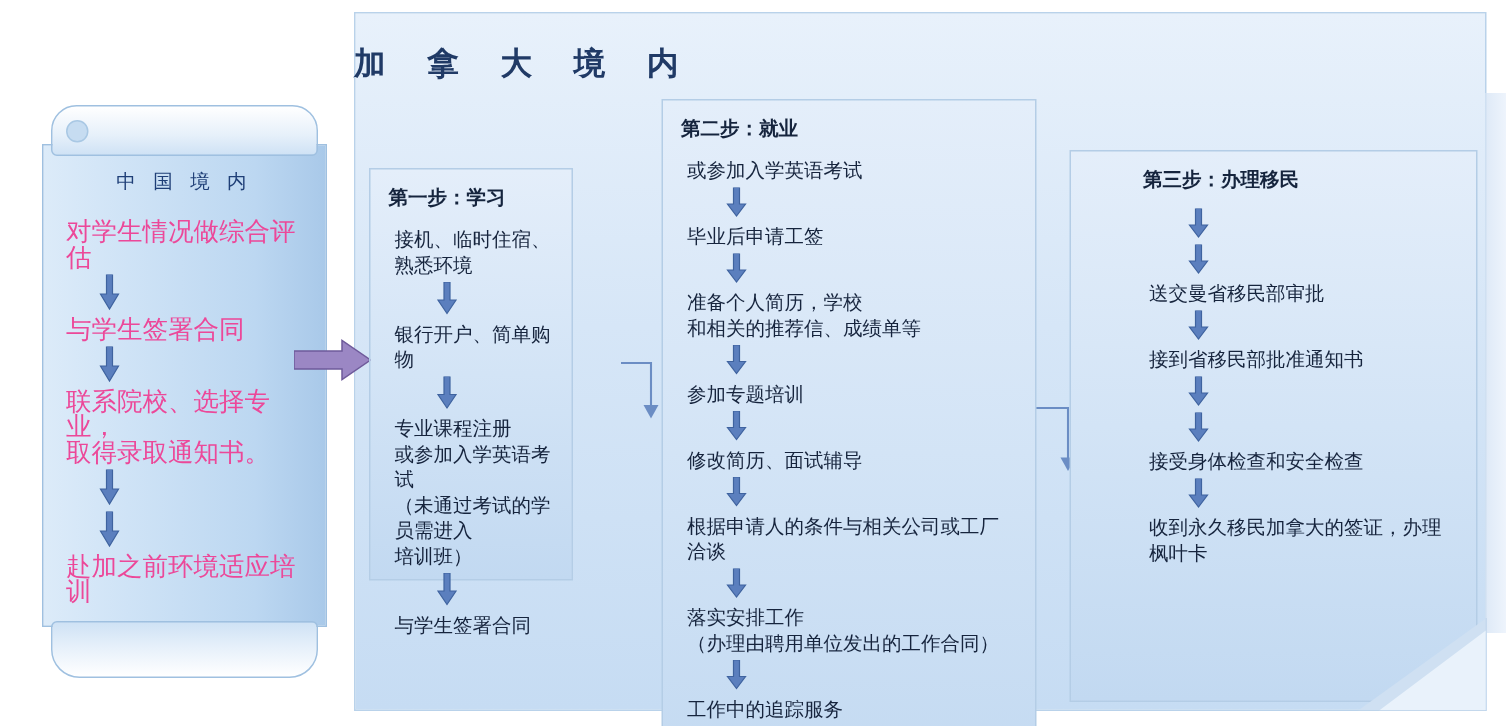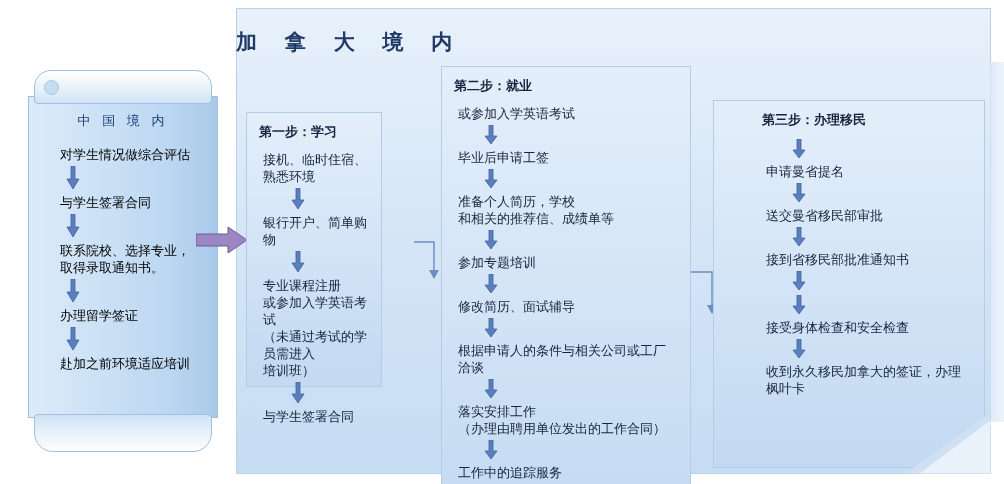--- a/index.html
+++ b/index.html
@@ -102,24 +102,23 @@
     color: #1f3f77;
     letter-spacing: 4px;
   }
   .china-steps {
     position: absolute;
     left: 16px;
     top: 76px;
     width: 164px;
   }
   .china-steps .step-text {
-    font-size: 13px;
-    color: #000000;
+    font-size: 17px;
+    color: #ec4899;
     line-height: 17px;
-    margin-left: 16px;
   }
   .arrow-down {
     width: 100%;
     text-align: left;
     padding-left: 22px;
     line-height: 12px;
     margin: 3px 0 4px 0;
     box-sizing: border-box;
   }
   .arrow-down svg { display: block; }
@@ -213,21 +212,20 @@
             <path d="M5 0 h4 v13 h4 l-6 10 l-6 -10 h4 z" fill="#5b7fbe" stroke="#3f639f" stroke-width="0.8"></path>
           </svg>
       </div>
       <div class="step-text" style="white-space: pre-line">联系院校、选择专业，
 取得录取通知书。</div>
       <div class="arrow-down">
         <svg width="14" height="24" viewBox="0 0 14 24">
             <path d="M5 0 h4 v13 h4 l-6 10 l-6 -10 h4 z" fill="#5b7fbe" stroke="#3f639f" stroke-width="0.8"></path>
           </svg>
       </div>
-      <div class="step-text">办理留学签证</div>
       <div class="arrow-down">
         <svg width="14" height="24" viewBox="0 0 14 24">
             <path d="M5 0 h4 v13 h4 l-6 10 l-6 -10 h4 z" fill="#5b7fbe" stroke="#3f639f" stroke-width="0.8"></path>
           </svg>
       </div>
       <div class="step-text">赴加之前环境适应培训</div>
     </div>
   </div>
 
   <div class="purple-arrow">
@@ -325,21 +323,20 @@
     <div class="panel-item">工作中的追踪服务</div>
   </div>
 
   <div class="step-panel panel3">
     <div class="panel-title">第三步：办理移民</div>
     <div class="arrow-down">
       <svg width="14" height="20" viewBox="0 0 14 20">
           <path d="M5 0 h4 v11 h4 l-6 8 l-6 -8 h4 z" fill="#5b7fbe" stroke="#3f639f" stroke-width="0.8"></path>
         </svg>
     </div>
-    <div class="panel-item">申请曼省提名</div>
     <div class="arrow-down">
       <svg width="14" height="20" viewBox="0 0 14 20">
           <path d="M5 0 h4 v11 h4 l-6 8 l-6 -8 h4 z" fill="#5b7fbe" stroke="#3f639f" stroke-width="0.8"></path>
         </svg>
     </div>
     <div class="panel-item">送交曼省移民部审批</div>
     <div class="arrow-down">
       <svg width="14" height="20" viewBox="0 0 14 20">
           <path d="M5 0 h4 v11 h4 l-6 8 l-6 -8 h4 z" fill="#5b7fbe" stroke="#3f639f" stroke-width="0.8"></path>
         </svg>

